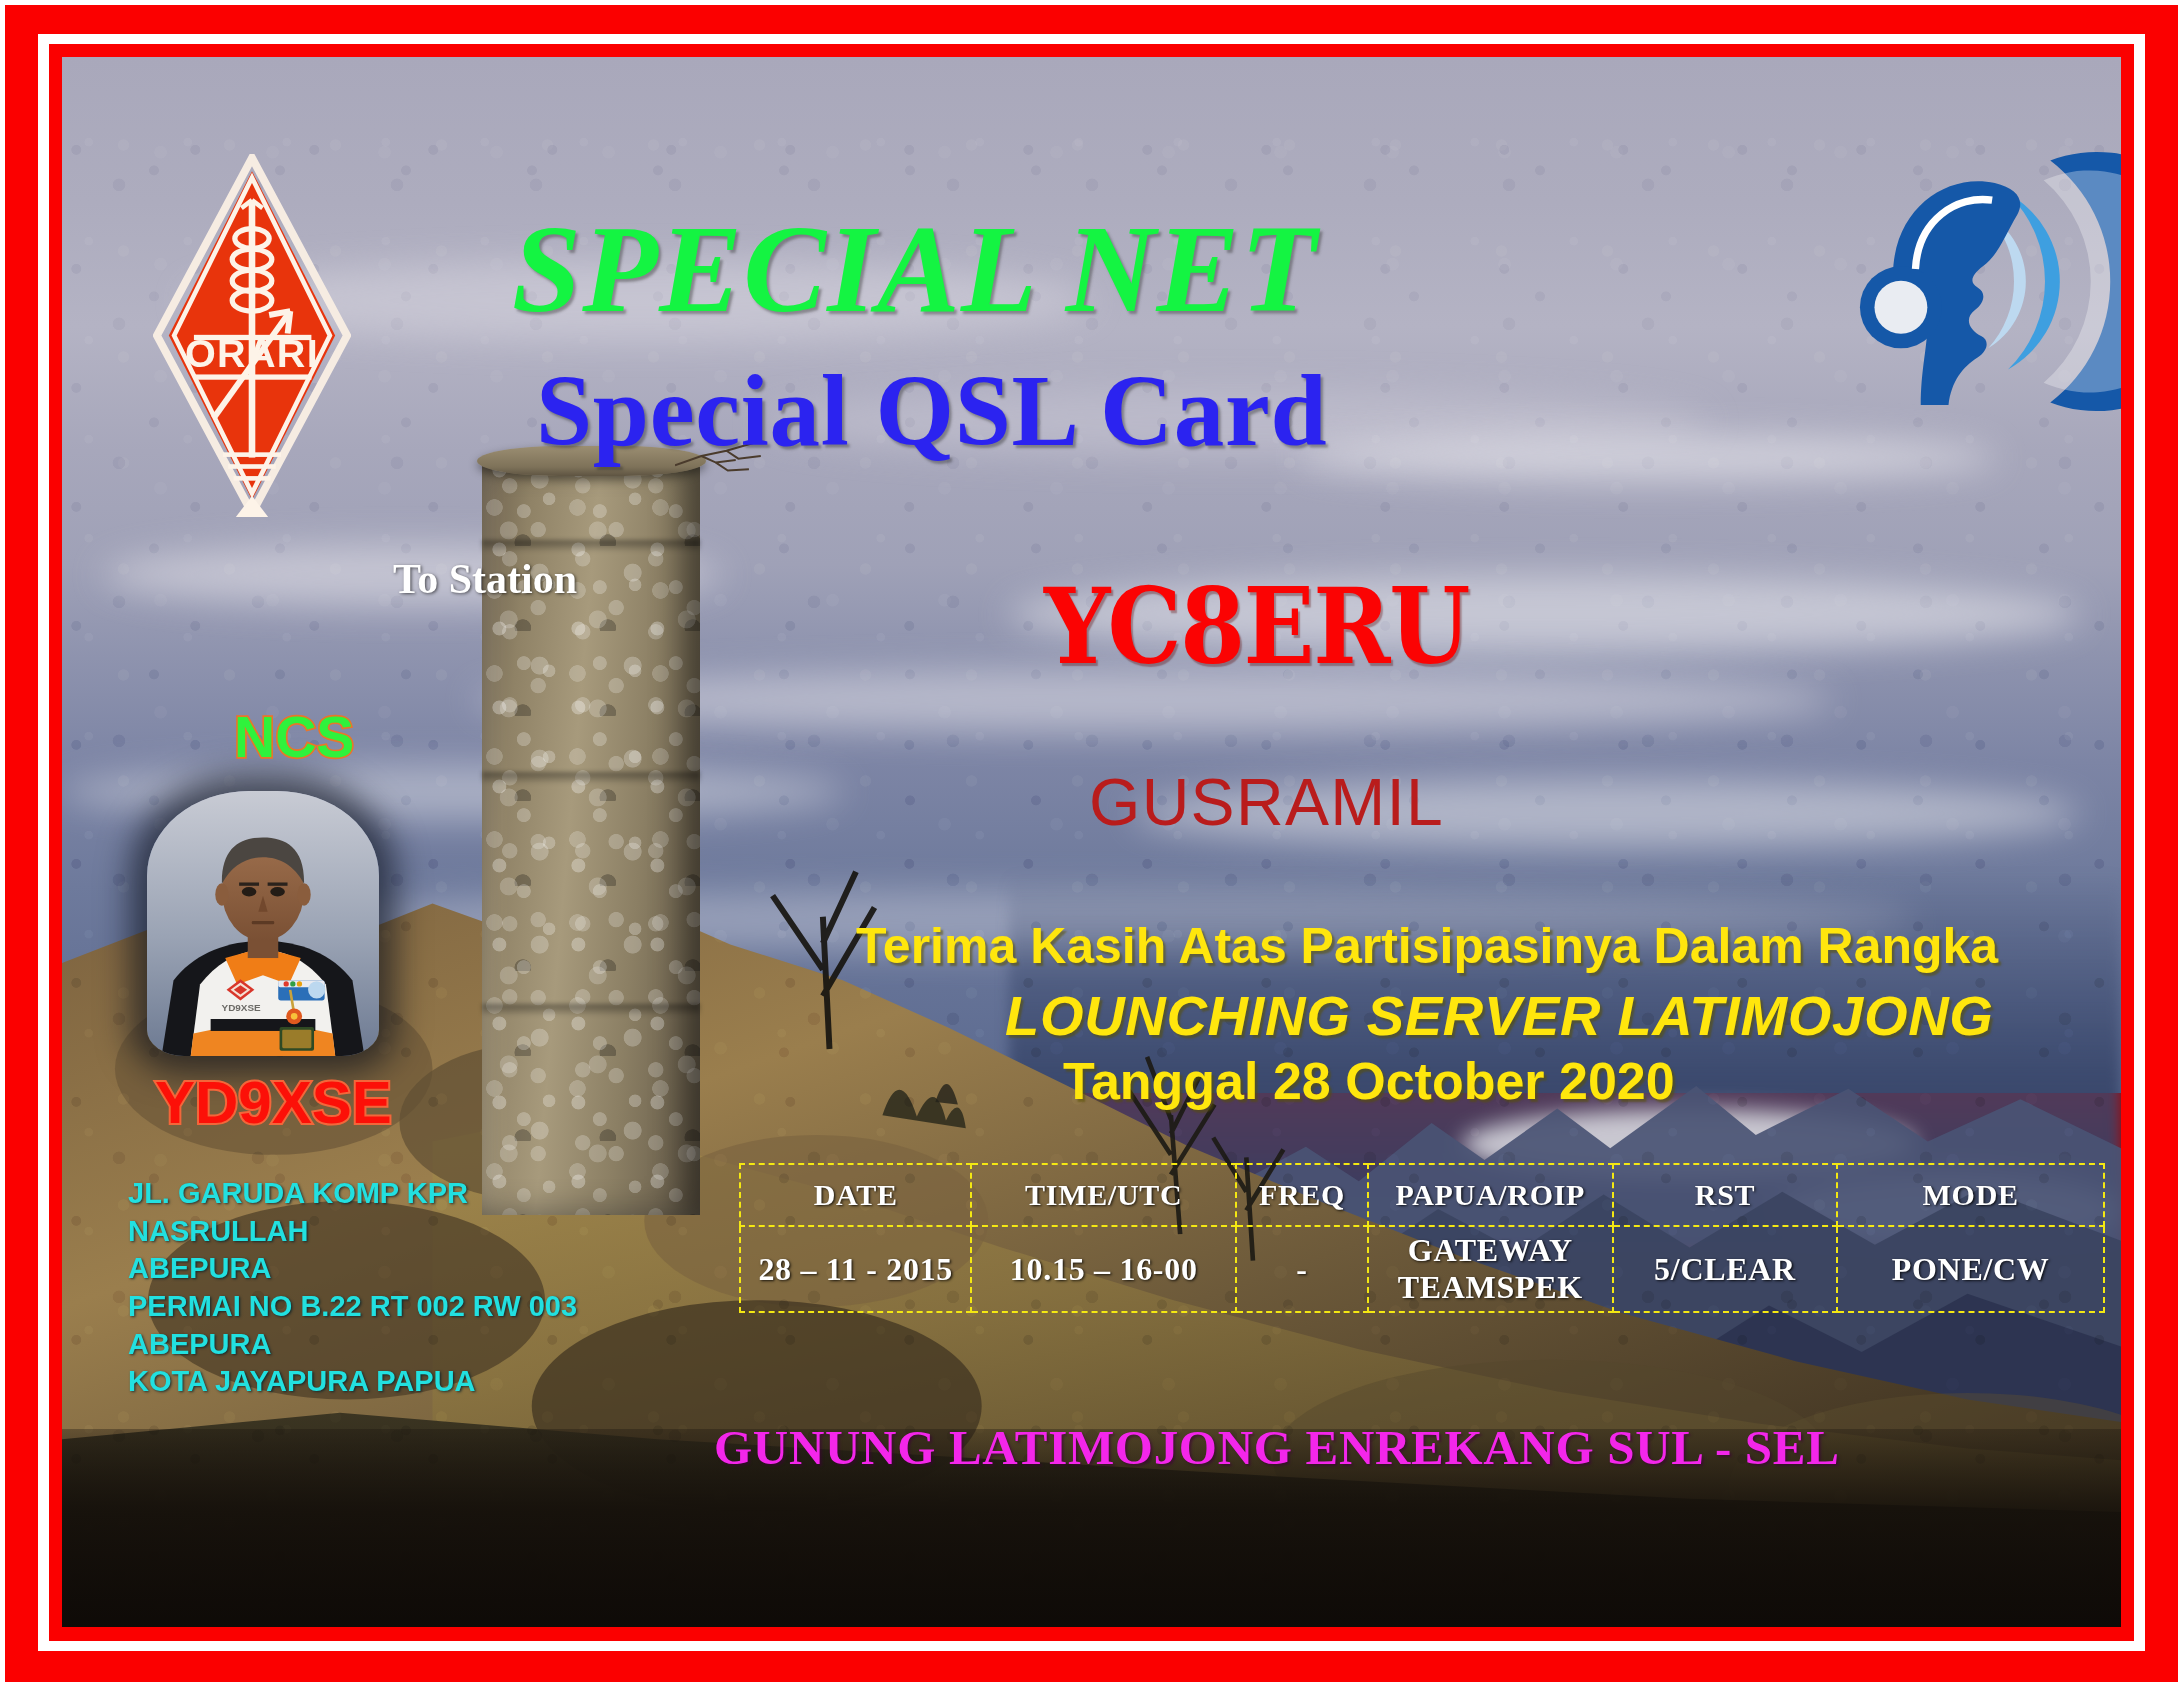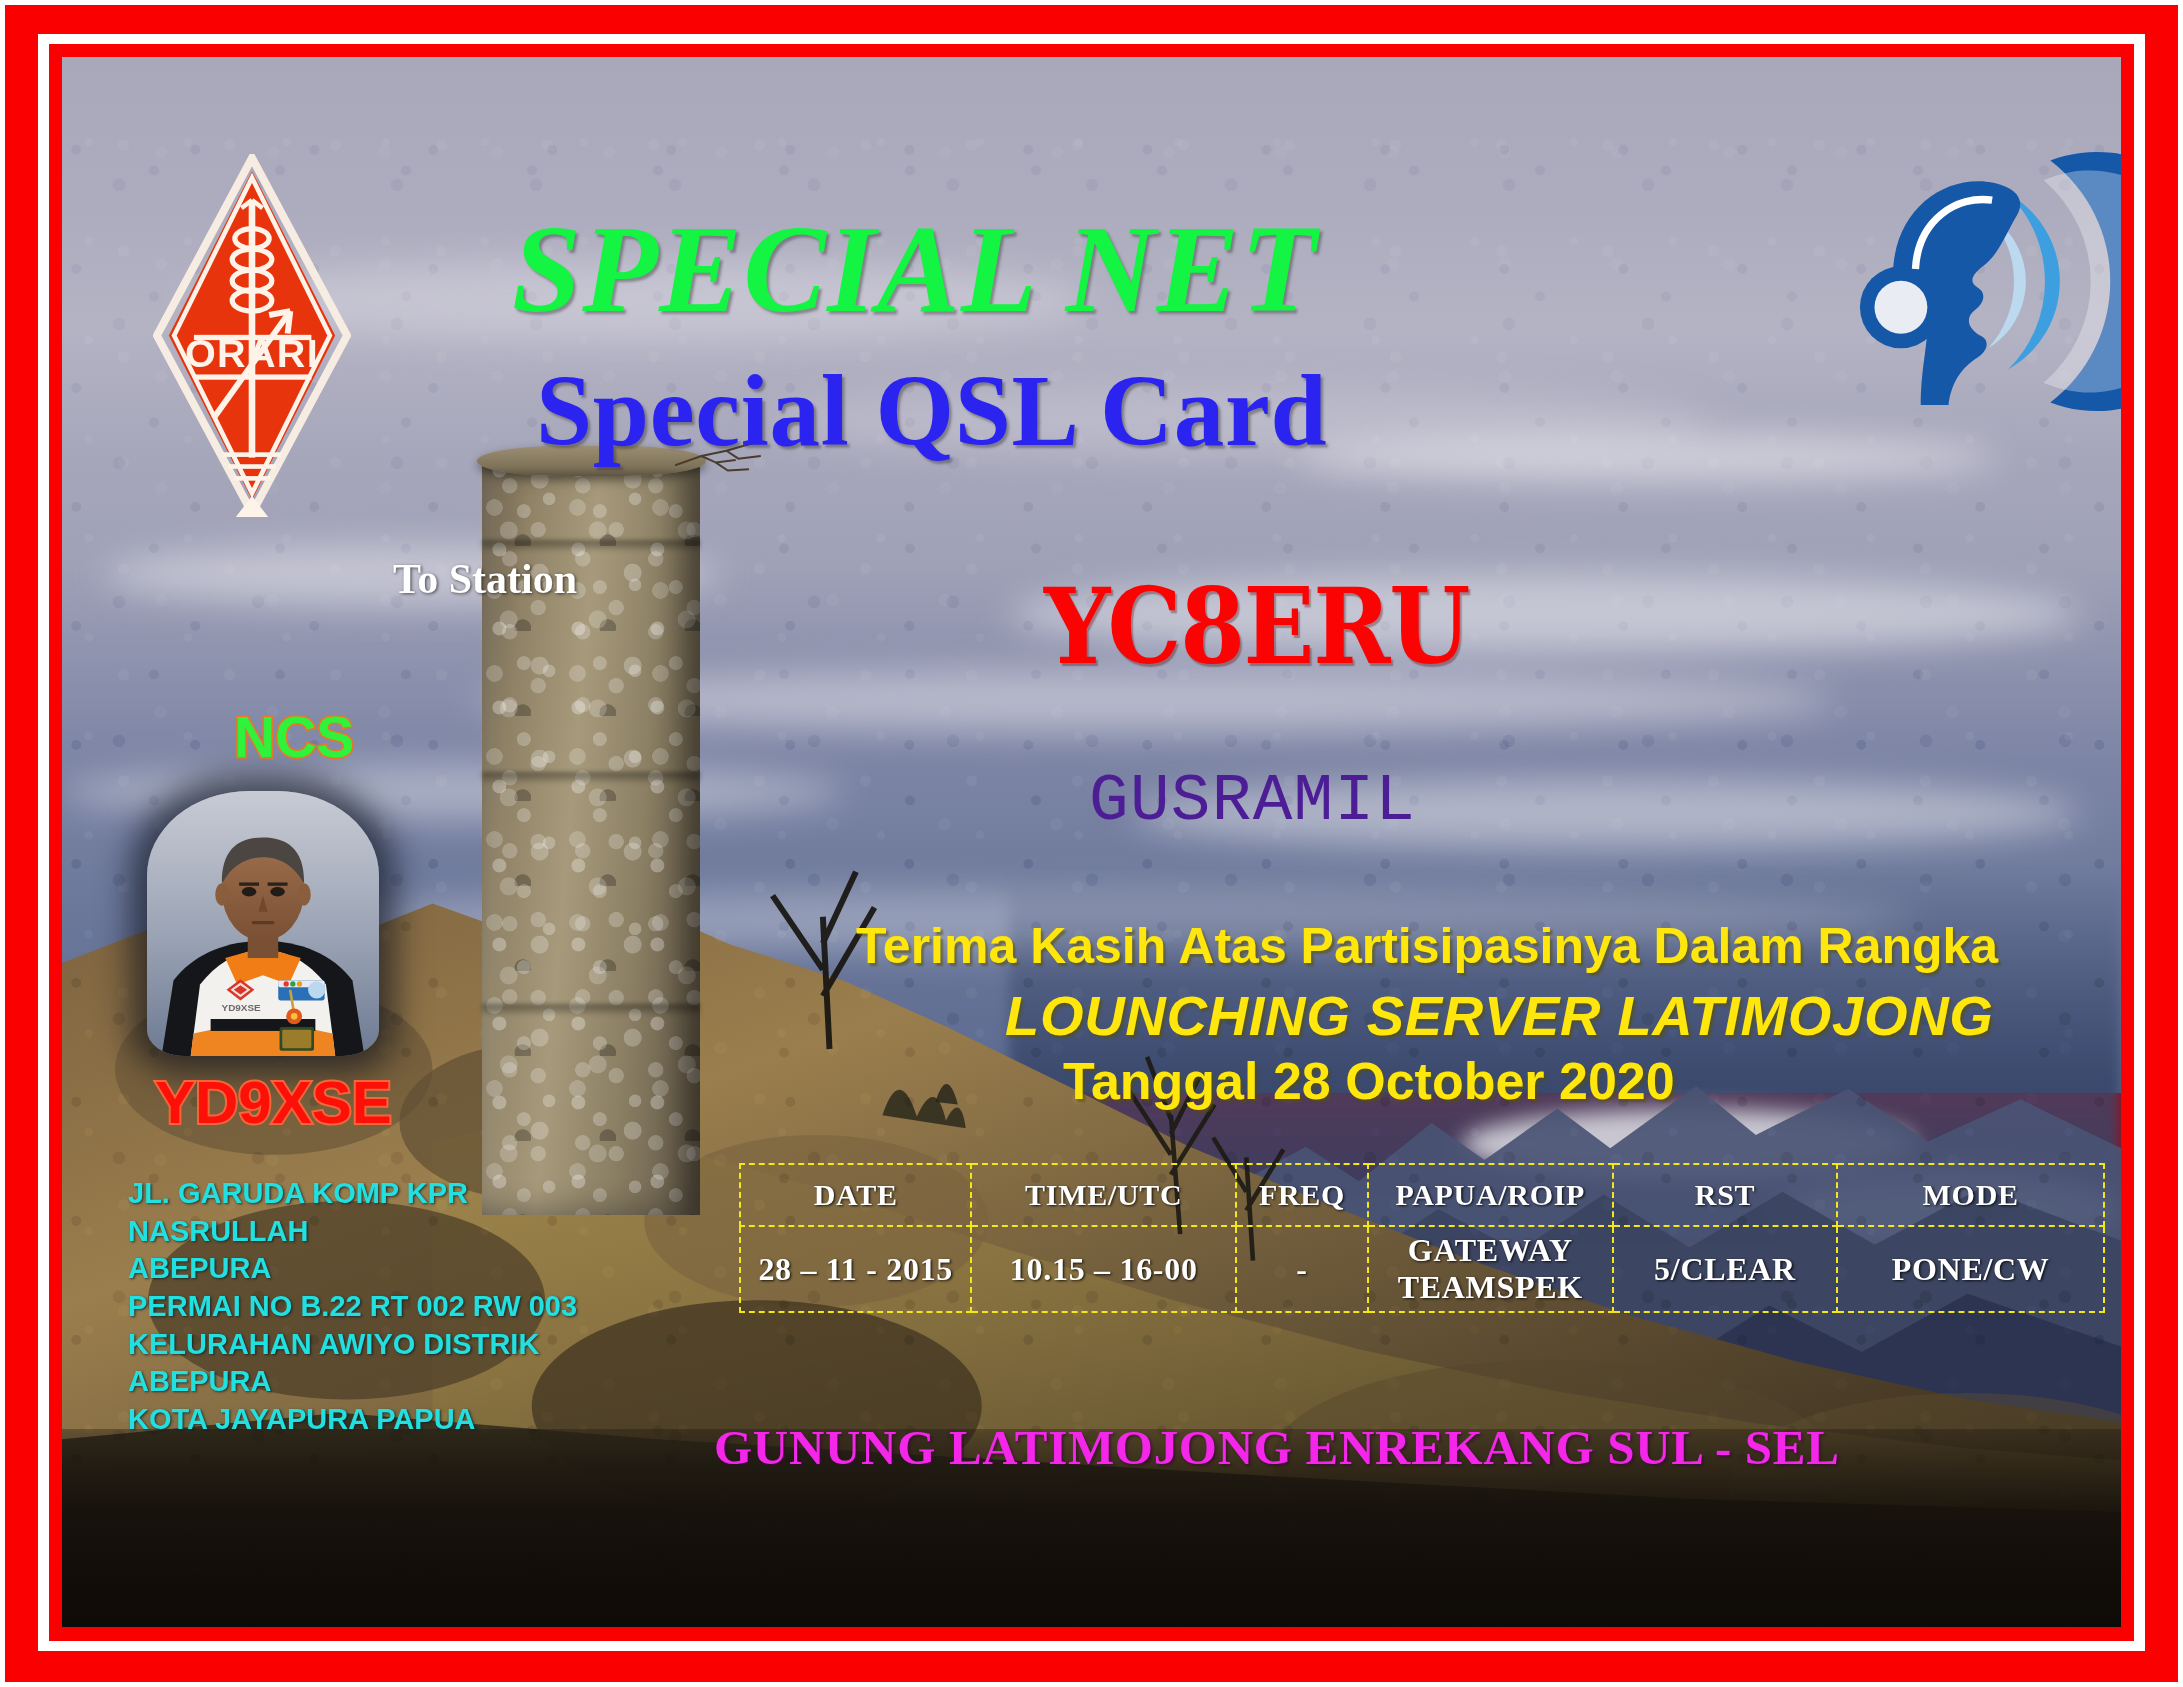--- a/index.html
+++ b/index.html
@@ -192,22 +192,22 @@
   .callsign {
     left:982px; top:509px;
     font-size:93px; font-weight:bold; color:#fb0303;
     font-family:"DejaVu Serif", serif;
     letter-spacing:-1.3px;
     transform:scaleY(1.12); transform-origin:left top;
     text-shadow:2px 2px 1.3px rgba(90,0,0,.35);
   }
   .opname {
     left:1027px; top:707px;
-    font-size:66px; color:#4c1d95; font-weight:normal;
-    font-family:Liberation Mono, monospace;
+    font-size:66px; color:#b91c1c; font-weight:normal;
+    font-family:Liberation Sans, sans-serif;
     letter-spacing:1.3px;
   }
 
   
   .ty1 {
     left:794px; top:860px;
     font-size:50px; font-weight:bold; color:#ffe60d;
     font-family:"Liberation Sans", sans-serif;
     text-shadow:2.6px 2.6px 2px rgba(90,80,0,.55);
   }
@@ -514,21 +514,20 @@
 
     <div class="abs ty1">Terima Kasih Atas Partisipasinya Dalam Rangka</div>
     <div class="abs ty2">LOUNCHING SERVER LATIMOJONG</div>
     <div class="abs ty3">Tanggal  28  October  2020</div>
 
     <div class="addr-block">
       <div>JL. GARUDA KOMP KPR</div>
       <div>NASRULLAH</div>
       <div>ABEPURA</div>
       <div>PERMAI NO B.22 RT 002 RW 003</div>
-      <div>KELURAHAN AWIYO DISTRIK</div>
       <div>ABEPURA</div>
       <div>KOTA JAYAPURA PAPUA</div>
     </div>
 
     <table class="logtable">
       <thead>
         <tr>
           <td class="c0">DATE</td>
           <td class="c1">TIME/UTC</td>
           <td class="c2">FREQ</td>

